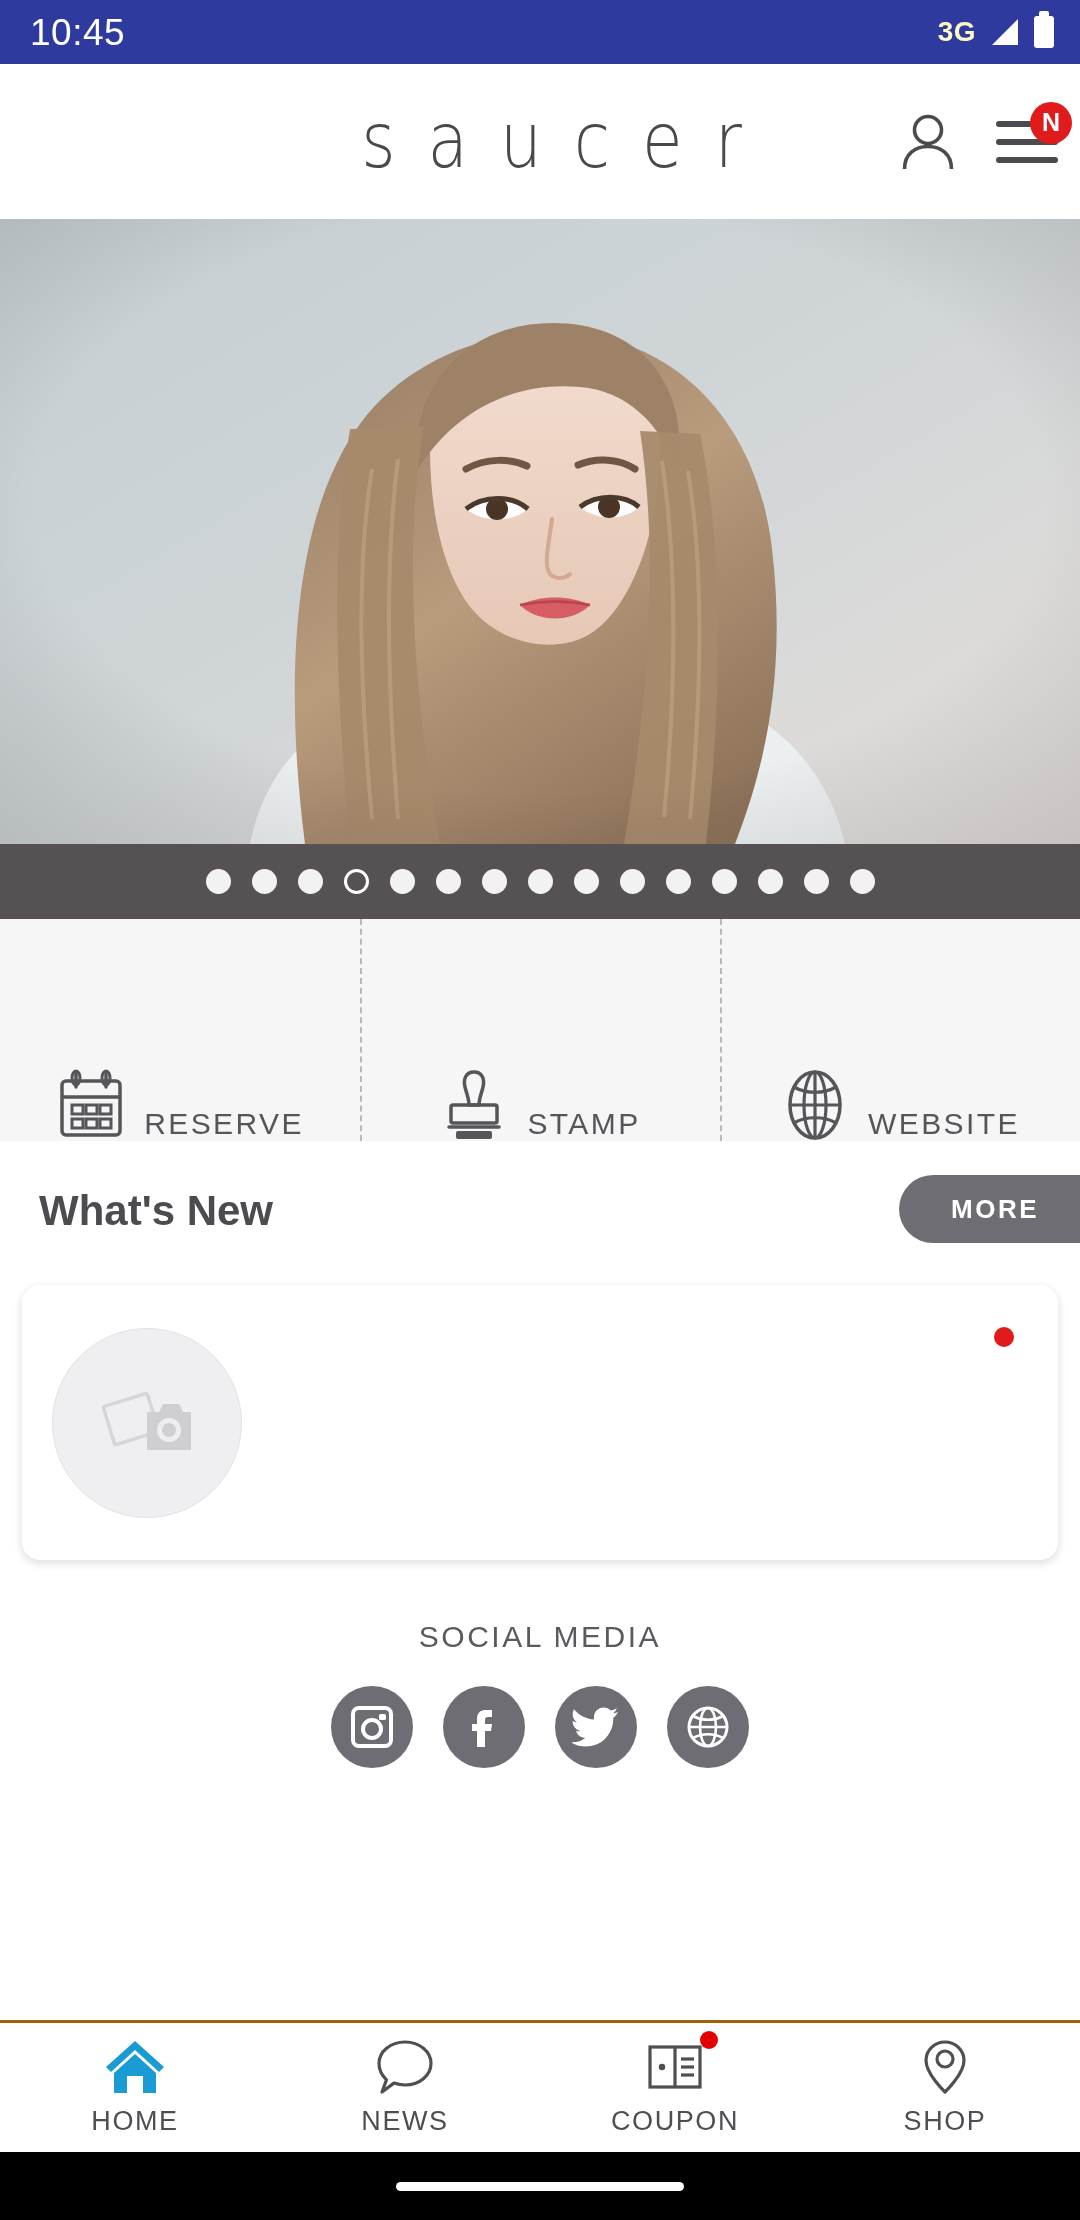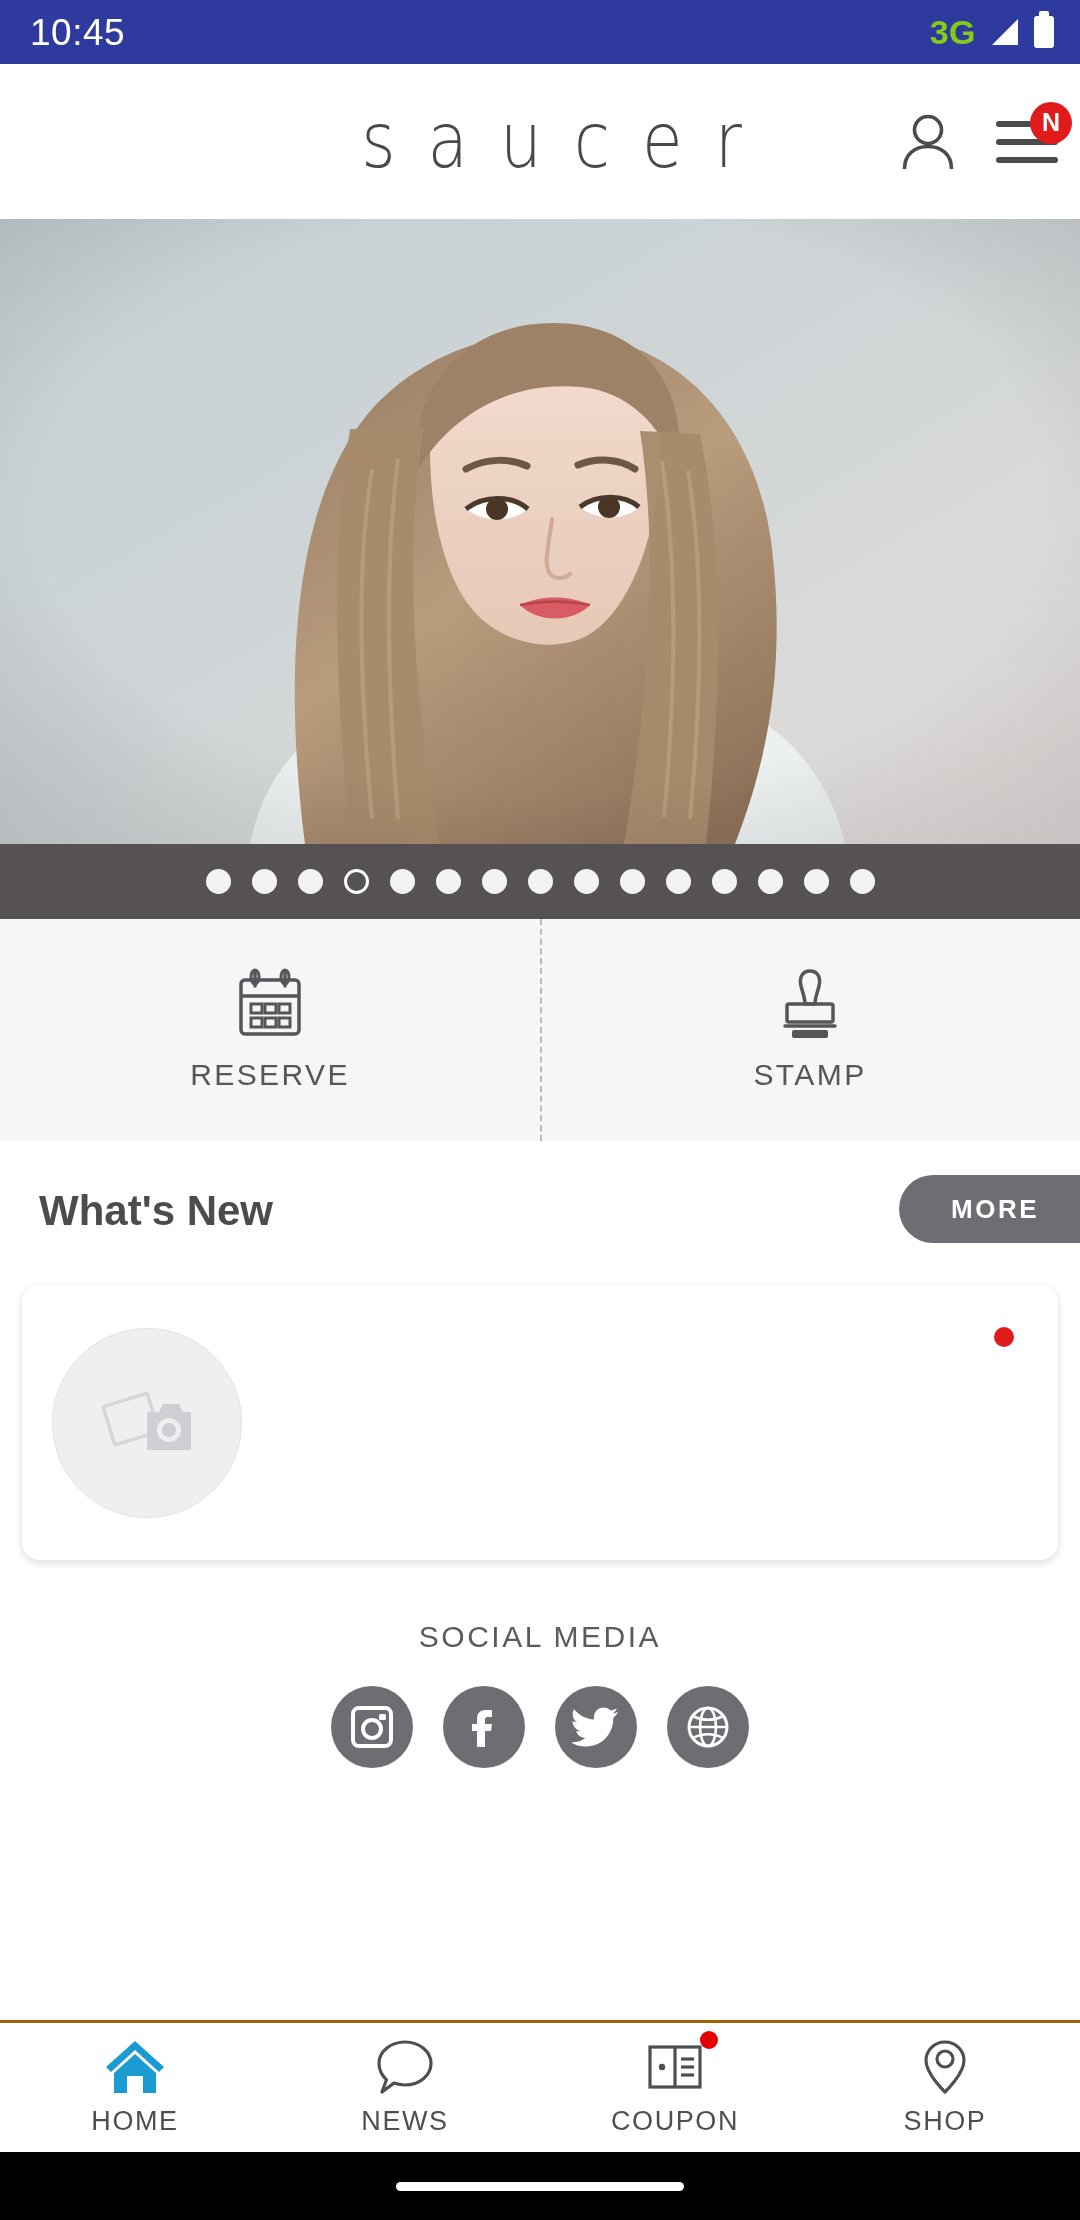--- a/index.html
+++ b/index.html
@@ -14,21 +14,21 @@
 
   
   .statusbar {
     position:absolute; left:0; top:0; width:1080px; height:64px;
     background:#2f3a9e;
     display:flex; align-items:center; justify-content:space-between;
     padding:0 26px 0 30px;
   }
   .sb-time { color:#ffffff; font-size:37px; letter-spacing:.5px; line-height:1; }
   .sb-right { display:flex; align-items:center; gap:14px; }
-  .sb-net { color:#84cc16; font-size:34px; font-weight:600; letter-spacing:.5px; }
+  .sb-net { color:#fef9c3; font-size:28px; font-weight:600; letter-spacing:.5px; }
   .sb-sig { width:30px; height:30px; }
   .sb-bat { width:20px; height:32px; border:0; background:#fff; border-radius:3px; position:relative; }
   .sb-bat::before{ content:""; position:absolute; top:-5px; left:5px; width:10px; height:5px; background:#fff; border-radius:2px 2px 0 0;}
 
   
   .header {
     position:absolute; left:0; top:64px; width:1080px; height:155px;
     background:#ffffff;
     display:flex; align-items:center; justify-content:flex-end;
     padding-right:22px;
@@ -77,22 +77,22 @@
   .dot { width:25px; height:25px; border-radius:50%; background:#f2f2f2; }
   .dot.active { background:transparent; border:3px solid #ffffff; }
 
   
   .actions {
     position:absolute; left:0; top:919px; width:1080px; height:222px;
     background:#f6f6f7;
     display:flex;
   }
   .action {
-    flex:1; display:flex; flex-direction:column;
-    align-items:center; justify-content:center; gap:18px;
+    flex:1; display:flex; 
+    align-items:flex-end; justify-content:center; gap:18px;
     position:relative;
   }
   .action + .action::before {
     content:""; position:absolute; left:0; top:0; bottom:0;
     border-left:2px dashed #b9b9bd;
   }
   .action-label {
     font-size:30px; color:#55555a; letter-spacing:2.4px;
     font-family:"Liberation Sans", sans-serif;
   }
@@ -319,20 +319,31 @@
     <div class="action">
       <svg width="70" height="72" viewBox="0 0 70 72">
         <path d="M35 3 C43 3 46 10 44 18 C42 26 40 30 40 36 L30 36 C30 30 28 26 26 18 C24 10 27 3 35 3 Z" fill="none" stroke="#55555a" stroke-width="3.5" stroke-linejoin="round"></path>
         <rect x="12" y="36" width="46" height="18" rx="2" fill="none" stroke="#55555a" stroke-width="3.5"></rect>
         <line x1="10" y1="58" x2="60" y2="58" stroke="#55555a" stroke-width="3.5" stroke-linecap="round"></line>
         <rect x="17" y="62" width="36" height="8" rx="2" fill="#55555a"></rect>
       </svg>
       <span class="action-label">STAMP</span>
     </div>
 
+    <div class="action">
+      <svg width="70" height="72" viewBox="0 0 70 72">
+        <ellipse cx="35" cy="36" rx="25" ry="33" fill="none" stroke="#55555a" stroke-width="3.5"></ellipse>
+        <ellipse cx="35" cy="36" rx="11" ry="33" fill="none" stroke="#55555a" stroke-width="3.2"></ellipse>
+        <line x1="10" y1="36" x2="60" y2="36" stroke="#55555a" stroke-width="3.2"></line>
+        <path d="M14 18 C26 25 44 25 56 18" fill="none" stroke="#55555a" stroke-width="3.2"></path>
+        <path d="M14 54 C26 47 44 47 56 54" fill="none" stroke="#55555a" stroke-width="3.2"></path>
+        <line x1="35" y1="3" x2="35" y2="69" stroke="#55555a" stroke-width="3.2"></line>
+      </svg>
+      <span class="action-label">WEBSITE</span>
+    </div>
 
   </div>
 
   <div class="news-head">
     <div class="news-title">What's New</div>
     <div class="more-btn">MORE</div>
   </div>
 
   <div class="news-card">
     <div class="news-thumb">

